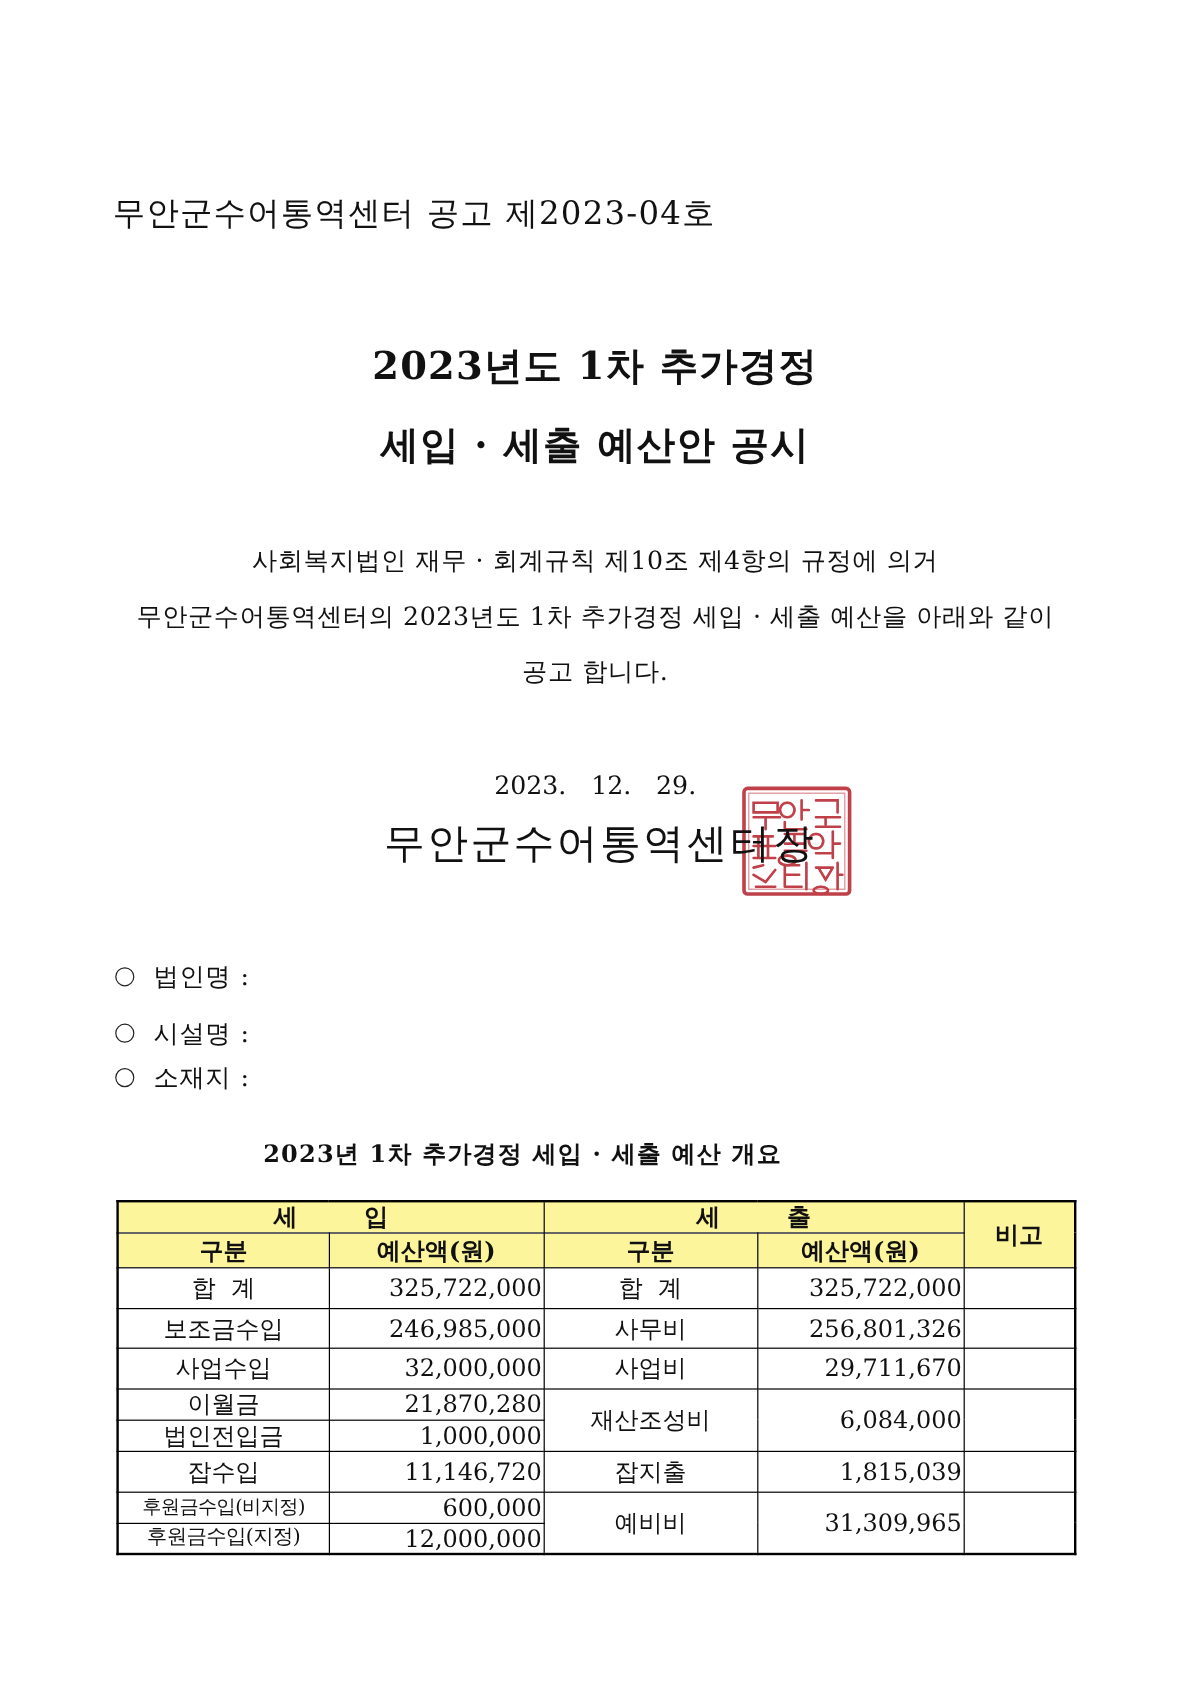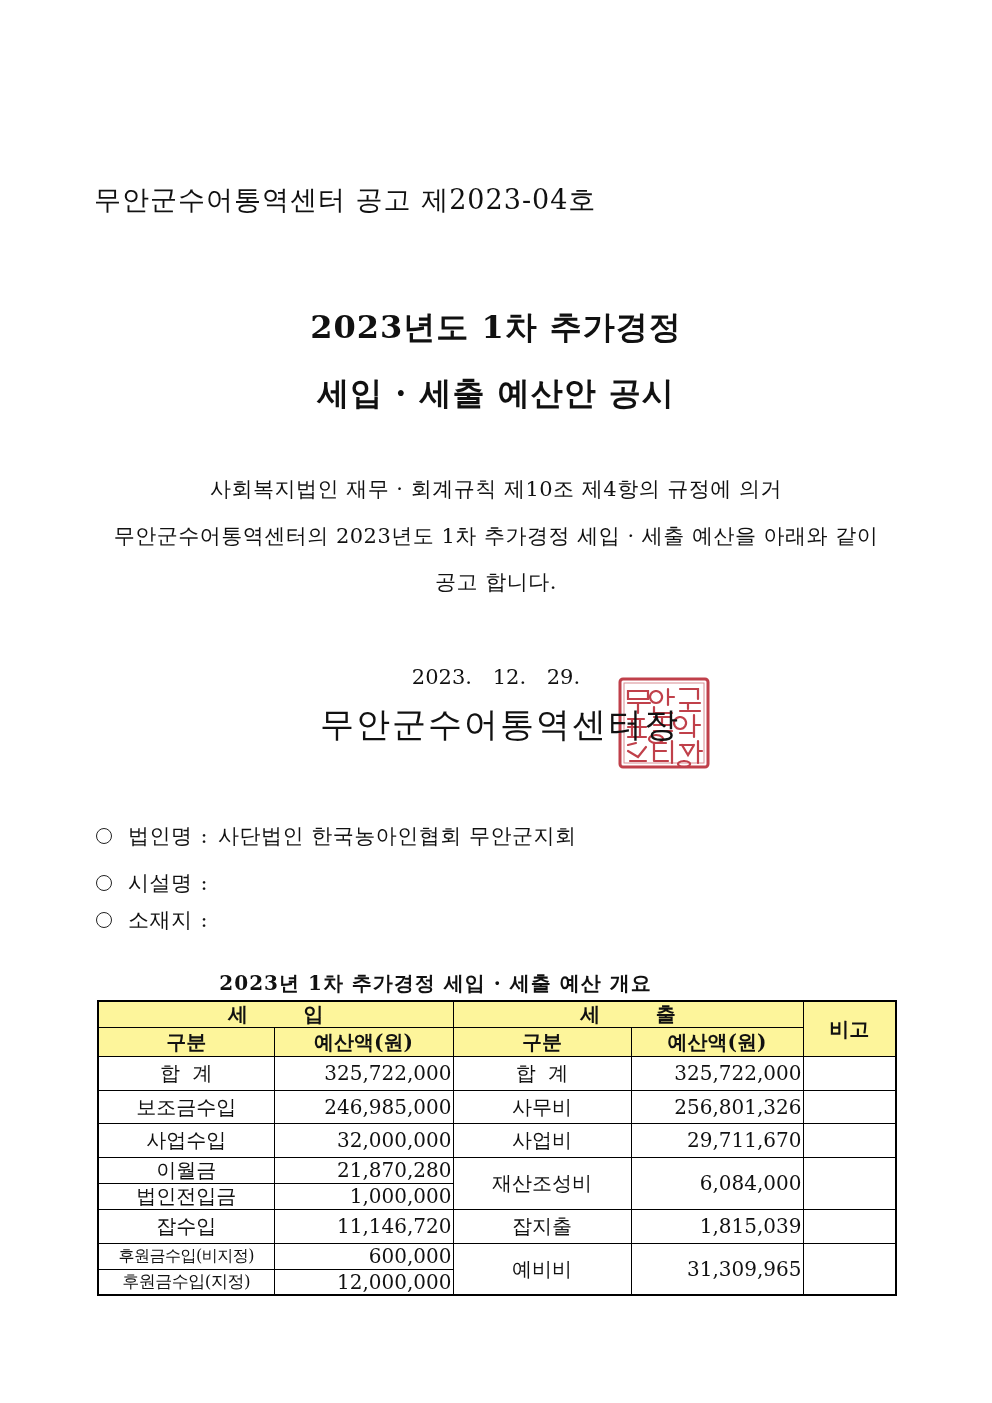--- a/index.html
+++ b/index.html
@@ -1,21 +1,21 @@
 <!DOCTYPE html>
 <html><head>
   <meta charset="utf-8">
   <style>
     html, body { margin: 0; padding: 0; background: #ffffff; }
     body {
       width: 992px; height: 1403px; position: relative; overflow: hidden;
       font-family: "DejaVu Serif", "Liberation Serif", serif;
       color: #111;
     }
-    .abs { position: absolute; margin-top: 22px; }
+    .abs { position: absolute; }
     .notice-no {
       left: 94px; top: 160px; font-size: 27px; letter-spacing: 1px; white-space: nowrap;
     }
     .title {
       left: 0; width: 992px; text-align: center; font-weight: bold; white-space: nowrap;
       letter-spacing: 1px;
     }
     .title1 { top: 284px; font-size: 32px; }
     .title2 { top: 350px; font-size: 32px; }
     .body-text {
@@ -96,21 +96,20 @@
       <path d="M62 68 h14 M64 68 l6 10 l6 -10 M80 64 v22 M80 74 h4 M66 84 a6 3 0 1 0 0.1 0"></path>
     </g>
   </svg>
 </div>
 <div class="abs signer">무안군수어통역센터장</div>
 
 <div class="abs info-item i1">
   <span class="bullet"></span>
   <span class="lbl">법인명</span>
   <span class="colon">:</span>
-  <span>사단법인  한국농아인협회  무안군지회</span>
 </div>
 <div class="abs info-item i2">
   <span class="bullet"></span>
   <span class="lbl">시설명</span>
   <span class="colon">:</span>
 </div>
 <div class="abs info-item i3">
   <span class="bullet"></span>
   <span class="lbl">소재지</span>
   <span class="colon">:</span>

